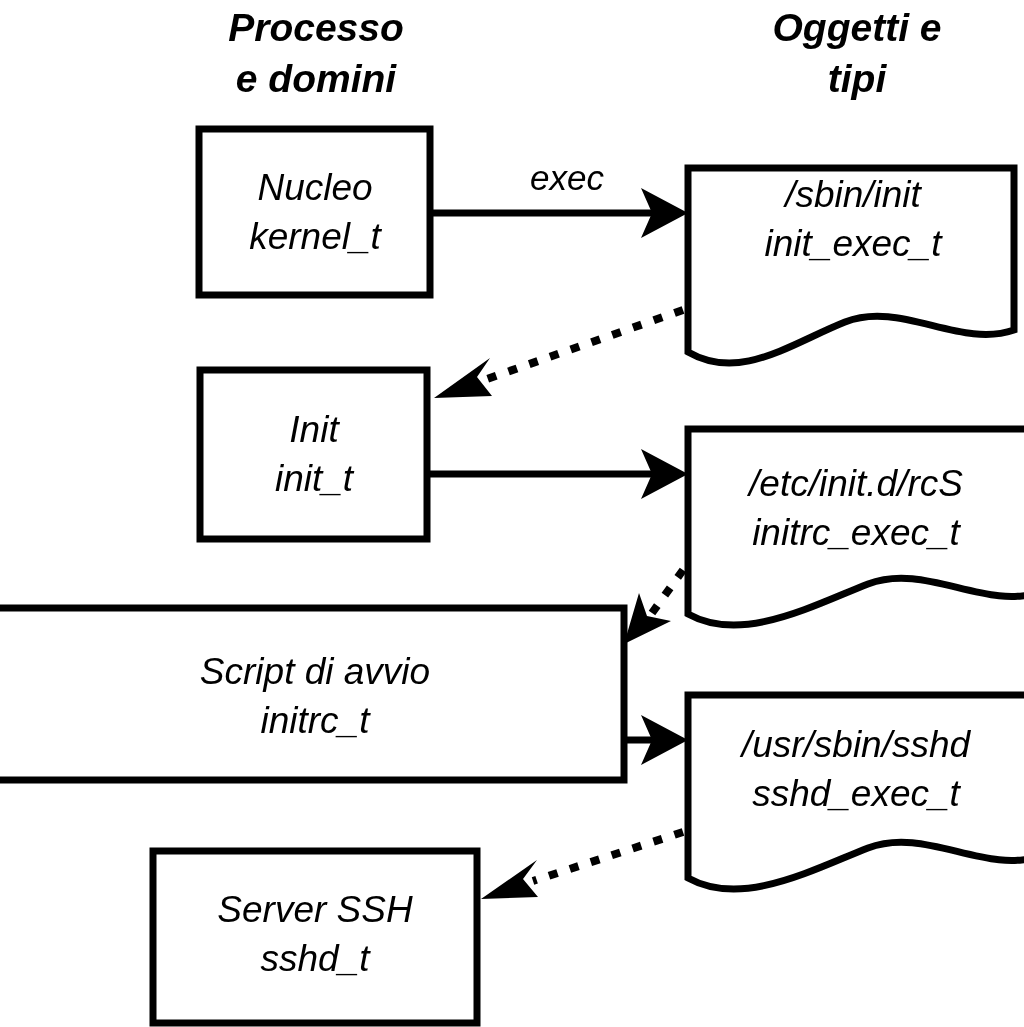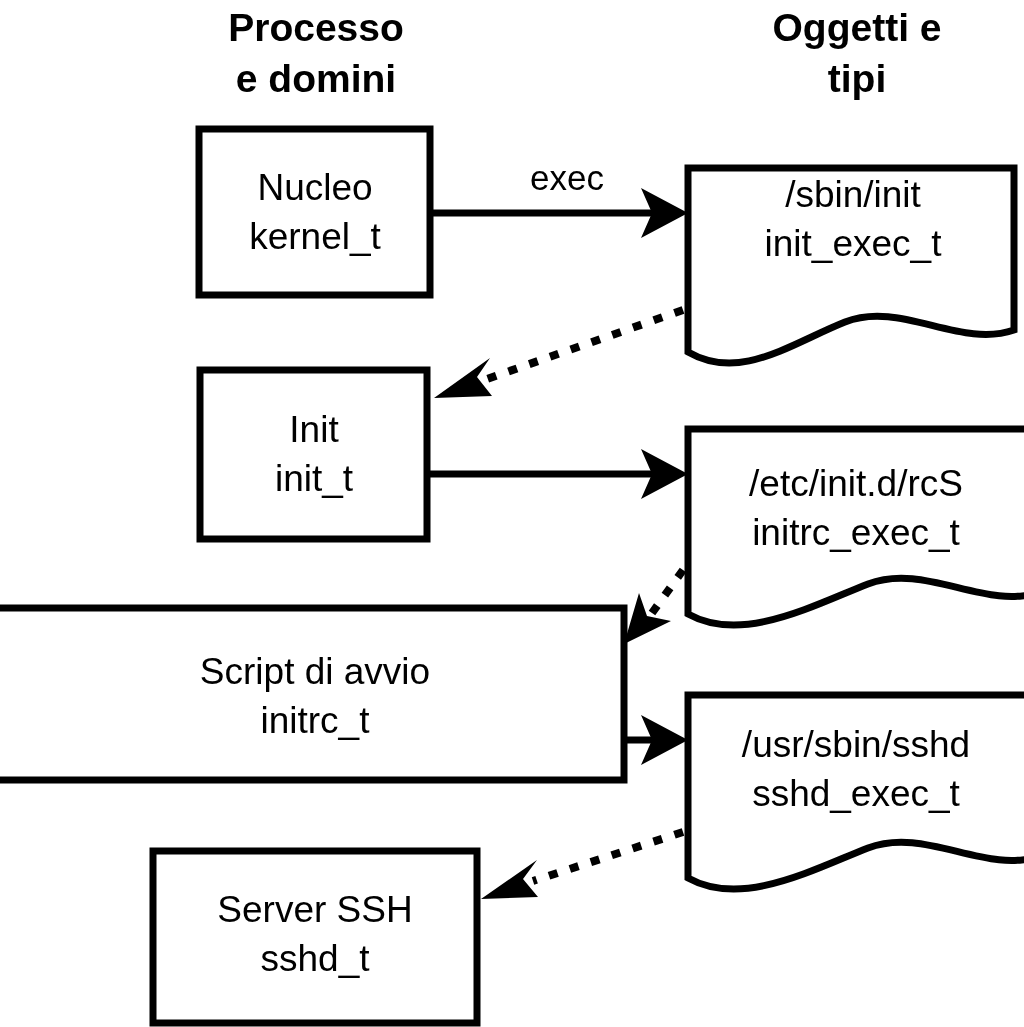--- a/index.html
+++ b/index.html
@@ -13,20 +13,21 @@
     font-family: "Liberation Sans", sans-serif;
     overflow: hidden;
     position: relative;
   }
   #diagram-root {
     position: absolute;
     top: 0;
     left: 0;
     width: 1024px;
     height: 1027px;
+    font-style: italic;
   }
   svg.diagram {
     display: block;
     width: 1024px;
     height: 1027px;
   }
   .col-header {
     font-family: "Liberation Sans", sans-serif;
     font-weight: bold;
     font-size: 39px;

